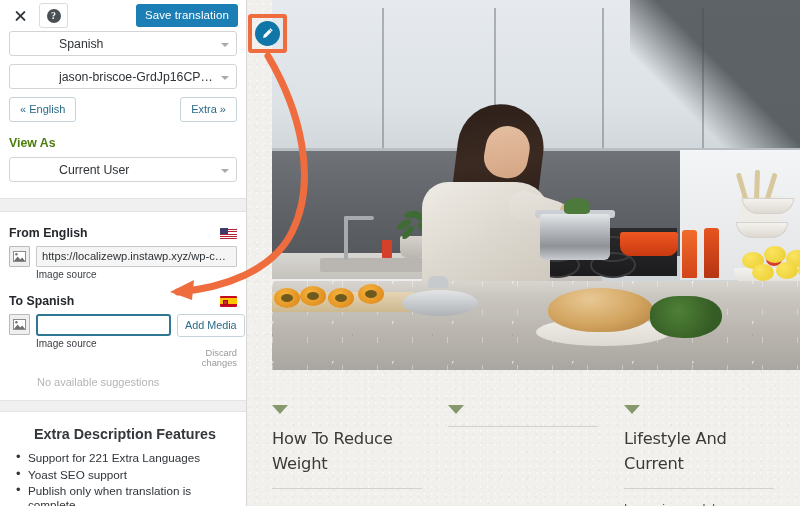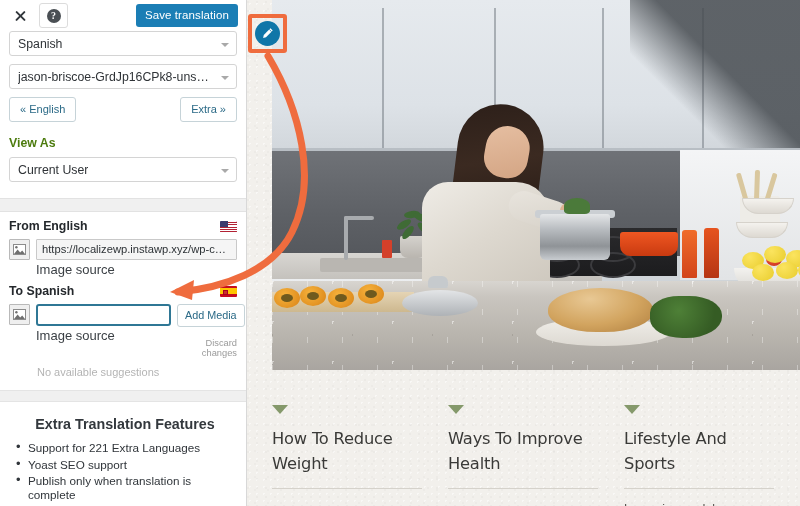--- a/index.html
+++ b/index.html
@@ -85,21 +85,21 @@
     margin-bottom: 8px;
     white-space: nowrap; overflow: hidden;
   }
   .select-box .caret {
     position: absolute; right: 7px; top: 50%;
     width: 0; height: 0; margin-top: -1px;
     border-left: 4px solid transparent;
     border-right: 4px solid transparent;
     border-top: 4px solid #a9a9a9;
   }
-  .sel-label { overflow: hidden; text-overflow: ellipsis; }
+  .sel-label { overflow: hidden; text-overflow: ellipsis; margin-left: 41px; }
 
   .navrow { display: flex; justify-content: space-between; margin-top: 2px; }
   .nav-btn {
     border: 1px solid #c6d3d8;
     background: #fff;
     color: #2b6a87;
     font-size: 11px;
     padding: 5px 10px 6px;
     border-radius: 3px;
     cursor: pointer;
@@ -109,21 +109,21 @@
     font-size: 12.3px; font-weight: bold; color: #4d7c0f;
     margin: 14px 0 7px 0;
   }
 
   .gray-gap { height: 14px; background: #f0f0f0; border-top: 1px solid #e2e2e2; border-bottom: 1px solid #e2e2e2; margin-top: 16px; }
 
   
   .trans-panel { padding: 0 9px; }
   .lang-head {
     display: flex; align-items: center;
-    margin-top: 7px; margin-bottom: 6px; gap: 17px;
+    margin-top: 14px; margin-bottom: 6px; gap: 17px;
   }
   .lang-head .title { font-size: 12.3px; font-weight: bold; color: #24282c; }
   .flag { margin-left: auto; width: 17px; height: 11px; border-radius: 1px; position: relative; overflow: hidden; }
   .flag-us { background: #b22234; }
   .flag-us:before {
     content:""; position:absolute; left:0; top:0; right:0; bottom:0;
     background: repeating-linear-gradient(to bottom, #fff 0 1.1px, #b22234 1.1px 2.2px);
   }
   .flag-us:after {
     content:""; position:absolute; left:0; top:0; width:8px; height:6px; background:#3c3b6e;
@@ -153,21 +153,21 @@
     padding: 0 5px;
     border-radius: 1px;
     font-family: "Liberation Sans", sans-serif;
     white-space: nowrap; overflow: hidden; text-overflow: ellipsis;
     line-height: 19px;
   }
   .txt-input.active {
     background: #ffffff; border: 2px solid #2f7795; border-radius: 3px;
     height: 22px; line-height: 18px;
   }
-  .field-caption { font-size: 13px; color: #3a3f44; margin-top: 2px; }
+  .field-caption { font-size: 10px; color: #3a3f44; margin-top: 2px; }
   .muted-caption { font-size: 9.3px; color: #9a9a9a; margin-top: 11px; text-align: right; }
   .hint { font-size: 11px; color: #b4b4b4; margin-top: 8px; margin-left: 28px; }
 
   .addmedia-btn {
     border: 1px solid #c6d3d8; background: #fff; color: #2b6a87;
     font-size: 10.8px; padding: 4px 7px 5px; border-radius: 3px; cursor: pointer;
     white-space: nowrap; font-family: "Liberation Sans", sans-serif;
   }
 
   .divider-band { height: 12px; background: #f0f0f0; border-top: 1px solid #e4e4e4; border-bottom: 1px solid #e4e4e4; margin-top: 12px; }
@@ -430,21 +430,21 @@
           <div class="muted-caption">Discard changes</div>
         </div>
       </div>
 
       <div class="hint">No available suggestions</div>
     </div>
 
     <div class="divider-band"></div>
 
     <div class="features">
-      <div class="feat-title">Extra Translation Features</div>
+      <div class="feat-title">Extra Description Features</div>
       <ul class="feat-list">
         <li>Support for 221 Extra Languages</li>
         <li>Yoast SEO support</li>
         <li>Publish only when translation is complete</li>
 
       </ul>
     </div>
   </aside>
 
   <main class="content">
@@ -534,27 +534,26 @@
 
     <div class="cards">
       <div class="card">
         <div class="card-tri"></div>
         <div class="card-title">How To Reduce Weight</div>
         <div class="card-rule"></div>
         <div class="card-body"></div>
       </div>
       <div class="card">
         <div class="card-tri"></div>
-        <div class="card-title">Ways To Improve Health</div>
         <div class="card-rule"></div>
         <div class="card-body"></div>
       </div>
       <div class="card">
         <div class="card-tri"></div>
-        <div class="card-title">Lifestyle And Sports</div>
+        <div class="card-title">Lifestyle And Current</div>
         <div class="card-rule"></div>
         <div class="card-body">Lorem ipsum dolor</div>
       </div>
     </div>
   </main>
 
   <svg class="arrow-layer" viewBox="0 0 800 506" xmlns="http://www.w3.org/2000/svg">
     <path d="M 268 56
              C 300 110, 318 180, 292 232
              C 272 272, 222 288, 178 292" fill="none" stroke="#ef6c3e" stroke-width="7" stroke-linecap="round"></path>

